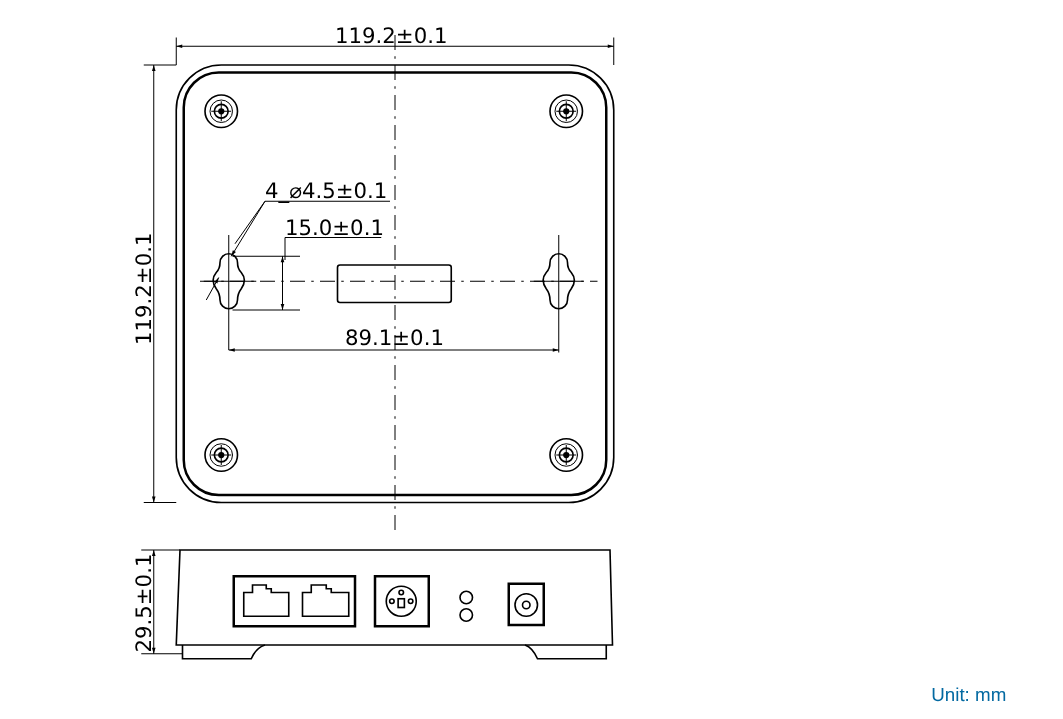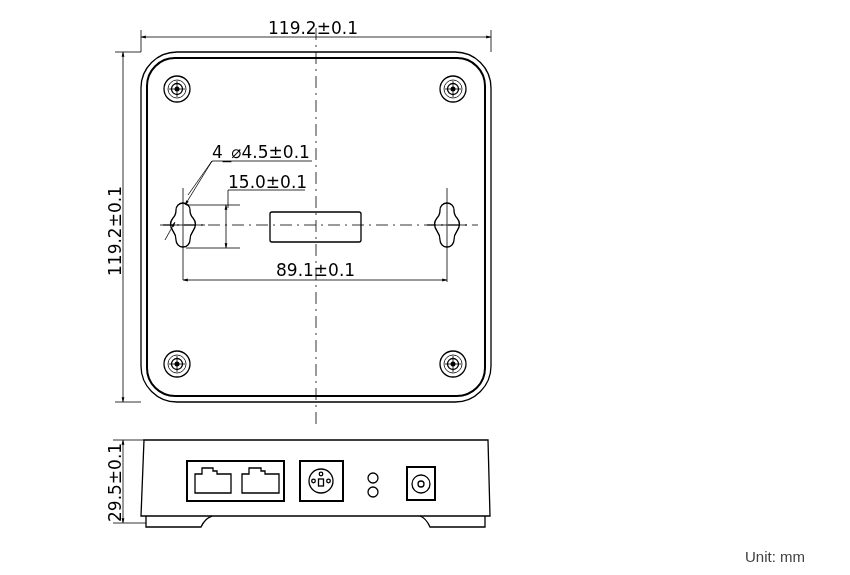--- a/index.html
+++ b/index.html
@@ -1,19 +1,19 @@
 <!DOCTYPE html>
 <html><head>
   <meta charset="utf-8">
   <style>
     html, body { margin: 0; padding: 0; background: #ffffff; }
     body { width: 850px; height: 575px; position: relative; overflow: hidden; }
     svg { position: absolute; left: 0; top: 0; }
     .dim-text { font-family: "DejaVu Sans", sans-serif; font-size: 17px; fill: #000; }
-    .unit-text { position: absolute; left: 745px; top: 548px; font-family: "Liberation Sans", sans-serif; font-size: 15px; color: #404040; }
+    .unit-text { position: absolute; left: 745px; top: 548px; font-family: "Liberation Sans", sans-serif; font-size: 15px; color: #0369a1; }
     .thin { stroke: #000; stroke-width: 0.8; fill: none; }
     .med { stroke: #000; stroke-width: 1.3; fill: none; }
     .thick { stroke: #000; stroke-width: 2; fill: none; }
     .dash { stroke: #000; stroke-width: 0.8; fill: none; stroke-dasharray: 12 5 2 5; }
   </style>
 </head>
 <body>
 
 <svg width="850" height="575" viewBox="0 0 850 575">
   <defs>

